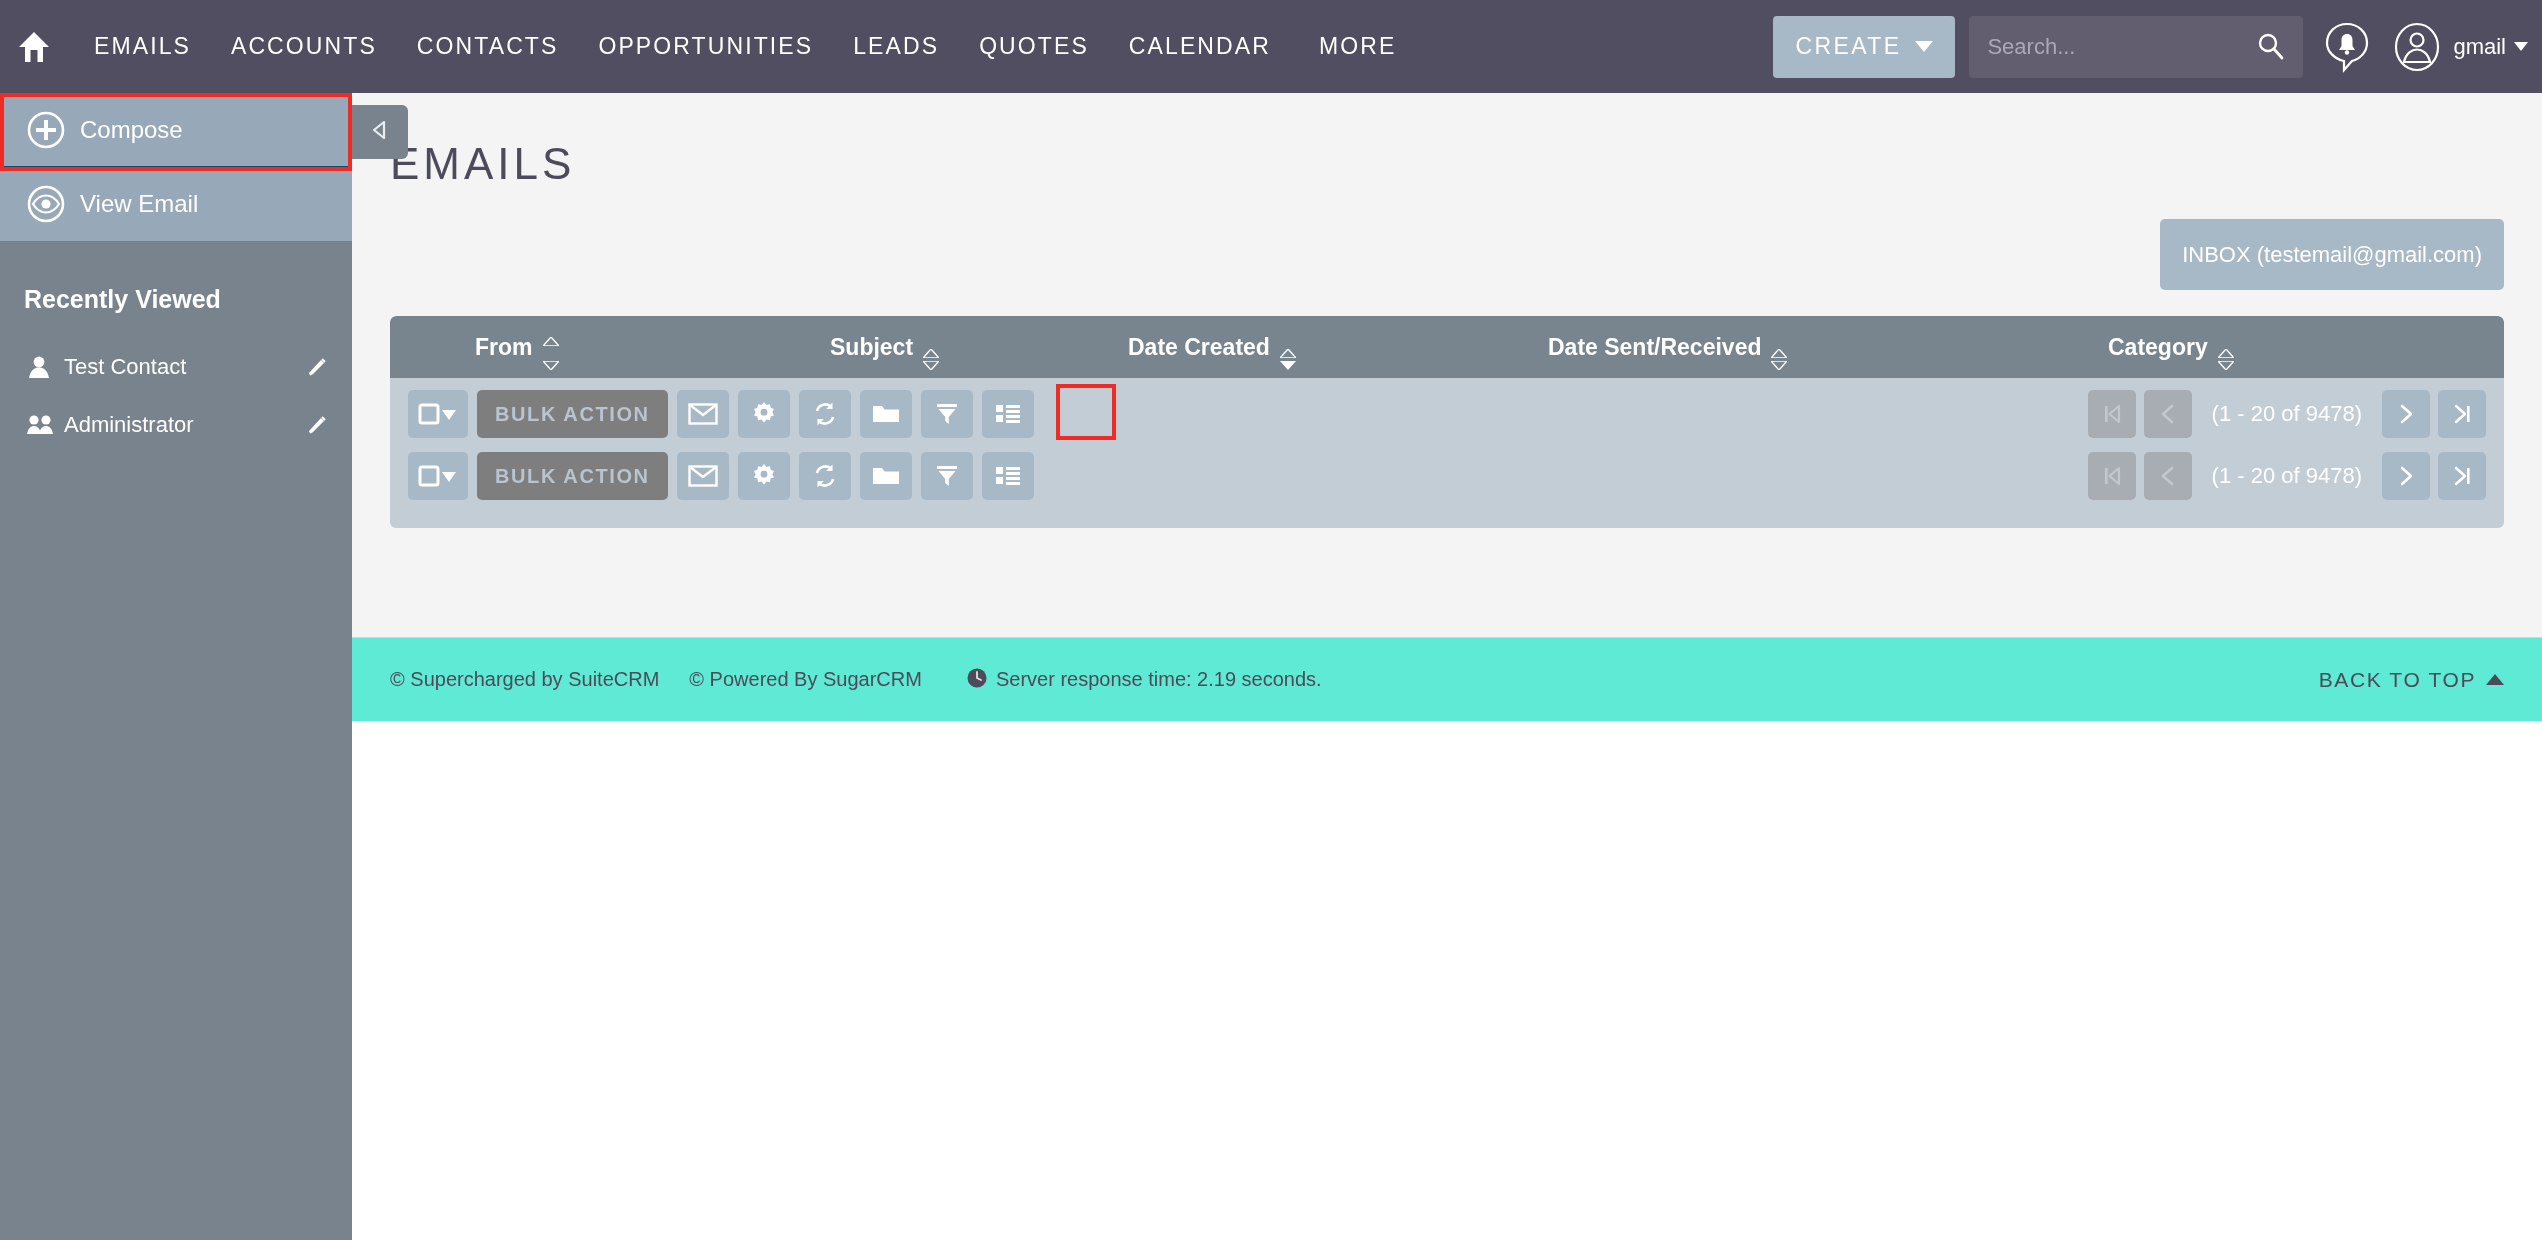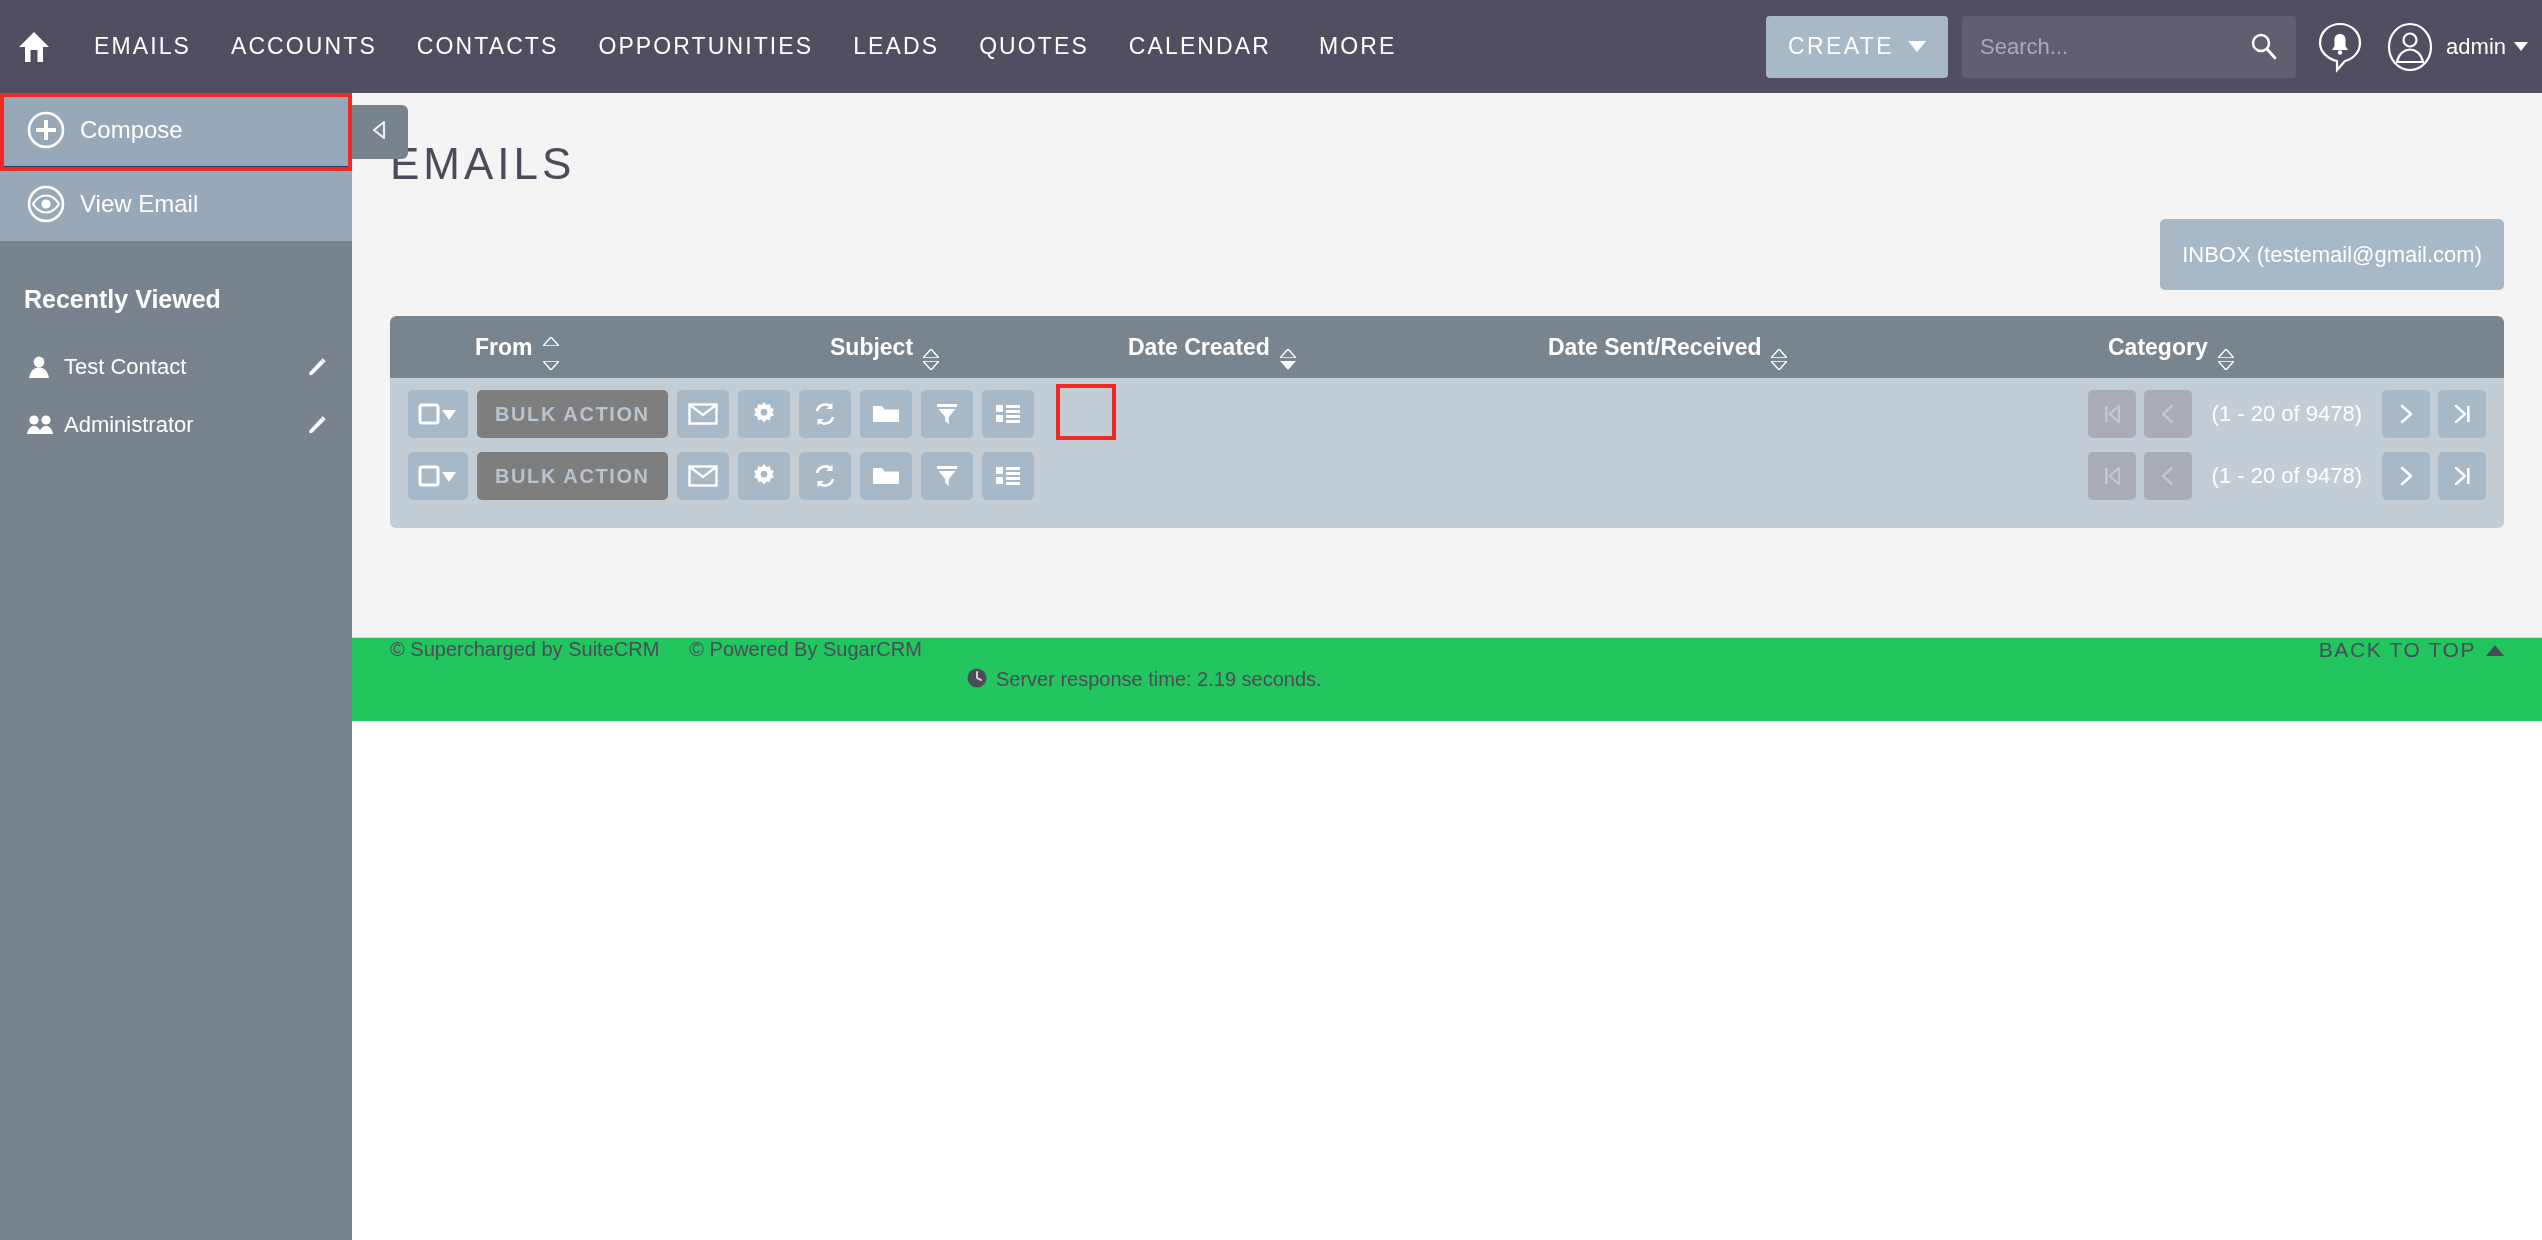--- a/index.html
+++ b/index.html
@@ -279,22 +279,22 @@
     cursor: pointer;
   }
   .pg-btn.disabled { background: #A8ADB3; cursor: default; }
   .pg-count { color: #FFFFFF; font-size: 22px; padding: 0 12px; white-space: nowrap; }
 
   
   .footer {
     position: absolute;
     left: 352px; top: 637px;
     width: 2190px; height: 84px;
-    background: #22c55e;
-    display: flex; 
+    background: #5eead4;
+    display: flex; align-items: center;
     border-top: 1px solid #D5D5D5;
   }
   .foot-text {
     color: #4B4B5A; font-size: 20px;
     margin-left: 38px; white-space: nowrap;
   }
   .foot-text.gap { margin-left: 30px; }
   .foot-resp { display:flex; align-items:center; gap:8px; margin-left: 44px; }
   .back-top {
     position: absolute; right: 38px;
@@ -358,21 +358,21 @@
     </div>
 
     <div class="icon-circle">
       <svg width="50" height="52" viewBox="0 0 50 52">
         <ellipse cx="25" cy="26" rx="21" ry="23" fill="none" stroke="#FFFFFF" stroke-width="2.2"></ellipse>
         <circle cx="25" cy="19" r="6.5" fill="none" stroke="#FFFFFF" stroke-width="2.2"></circle>
         <path d="M12 41 C14 32 20 28.5 25 28.5 C30 28.5 36 32 38 41 Z" fill="none" stroke="#FFFFFF" stroke-width="2.2"></path>
       </svg>
     </div>
 
-    <div class="admin-label">admin</div>
+    <div class="admin-label">gmail</div>
     <div class="admin-caret"></div>
   </div>
 </div>
 
 <div class="sidebar">
 
   <div class="side-action first">
     <span class="glyph">
       <svg width="40" height="40" viewBox="0 0 40 40">
         <circle cx="20" cy="20" r="17" fill="none" stroke="#FFFFFF" stroke-width="2.6"></circle>

